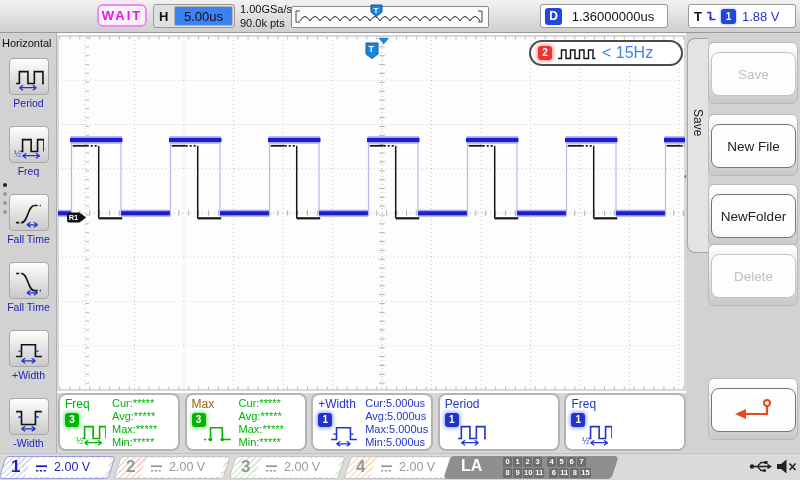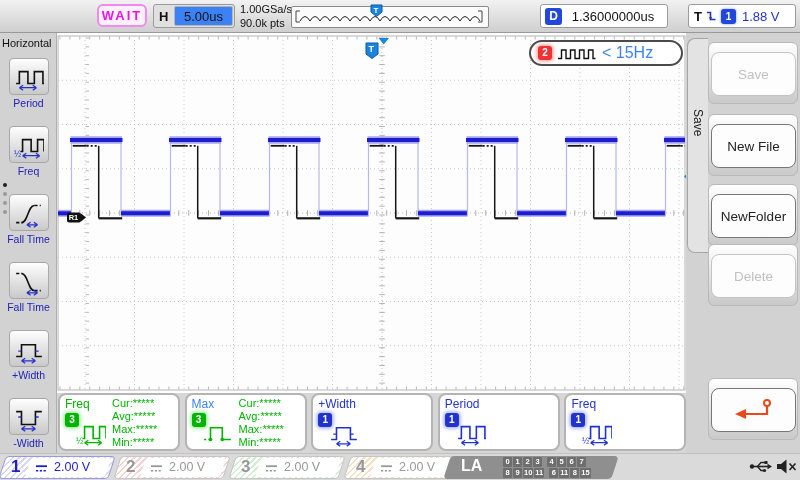--- a/index.html
+++ b/index.html
@@ -615,38 +615,39 @@
         <span class="mp-title" style="color:#00b400">Freq</span>
       <span class="mp-badge" style="background:#00b400;box-shadow:0 0 4px 1px #7ce87c">3</span>
       <span class="mp-icon"><svg width="30" height="30" viewBox="0 0 28 28">
             <path stroke="#00b400" fill="none" stroke-width="1.5" d="M6,20 h2 v-11 h8 v11 h6 v-11 h6 v11"></path>
             <text x="0" y="25" font-size="8" fill="#00b400" stroke="none">½</text>
             <path stroke="#00b400" fill="none" stroke-width="1.2" d="M8,24 H24 M8,24 l3.5,-2.3 M8,24 l3.5,2.3 M24,24 l-3.5,-2.3 M24,24 l-3.5,2.3"></path>
           </svg></span>
       <div class="mp-stats" style="color:#00b400">Cur:*****<br>Avg:*****<br>Max:*****<br>Min:*****</div>
       </div>
       <div class="mpanel" style="left: 184.6px;">
-        <span class="mp-title" style="color:#3b82f6">Max</span>
+        <span class="mp-title" style="color:#a16207">Max</span>
       <span class="mp-badge" style="background:#00b400;box-shadow:0 0 4px 1px #7ce87c">3</span>
       <span class="mp-icon"><svg width="30" height="30" viewBox="0 0 28 28">
             <path stroke="#00b400" fill="none" stroke-width="1.5" stroke-dasharray="2,2" d="M1,21 h6"></path>
             <path stroke="#00b400" fill="none" stroke-width="1.5" d="M7,21 v-11 h11 v11 h8"></path>
             <circle cx="7" cy="21" r="1.7" fill="#00b400" stroke="none"></circle>
             <circle cx="18" cy="21" r="1.7" fill="#00b400" stroke="none"></circle>
           </svg></span>
       <div class="mp-stats" style="color:#00b400">Cur:*****<br>Avg:*****<br>Max:*****<br>Min:*****</div>
       </div>
       <div class="mpanel" style="left: 311.2px;">
         <span class="mp-title" style="color:#2233cc">+Width</span>
       <span class="mp-badge" style="background:#2233cc;box-shadow:0 0 4px 1px #8a9aff">1</span>
       <span class="mp-icon"><svg width="30" height="30" viewBox="0 0 28 28">
             <path stroke="#2233cc" fill="none" stroke-width="1.5" d="M2,21 h5 v-11 h13 v11 h6"></path>
             <path stroke="#2233cc" fill="none" stroke-width="1.2" d="M7,16 h-3 M20,16 h3"></path>
             <path stroke="#2233cc" fill="none" stroke-width="1.2" d="M7,25 H20 M7,25 l3.5,-2.3 M7,25 l3.5,2.3 M20,25 l-3.5,-2.3 M20,25 l-3.5,2.3"></path>
           </svg></span>
+      <div class="mp-stats" style="color:#2233cc">Cur:5.000us<br>Avg:5.000us<br>Max:5.000us<br>Min:5.000us</div>
       </div>
       <div class="mpanel" style="left: 437.8px;">
         <span class="mp-title" style="color:#2233cc">Period</span>
       <span class="mp-badge" style="background:#2233cc;box-shadow:0 0 4px 1px #8a9aff">1</span>
       <span class="mp-icon"><svg width="30" height="30" viewBox="0 0 28 28">
             <path stroke="#2233cc" fill="none" stroke-width="1.5" d="M2,20 h3 v-11 h8 v11 h6 v-11 h8 v11 h1"></path>
             <path stroke="#2233cc" fill="none" stroke-width="1.2" d="M5,24 H21 M5,24 l3.5,-2.3 M5,24 l3.5,2.3 M21,24 l-3.5,-2.3 M21,24 l-3.5,2.3"></path>
           </svg></span>
       </div>
       <div class="mpanel" style="left: 564.4px;">

